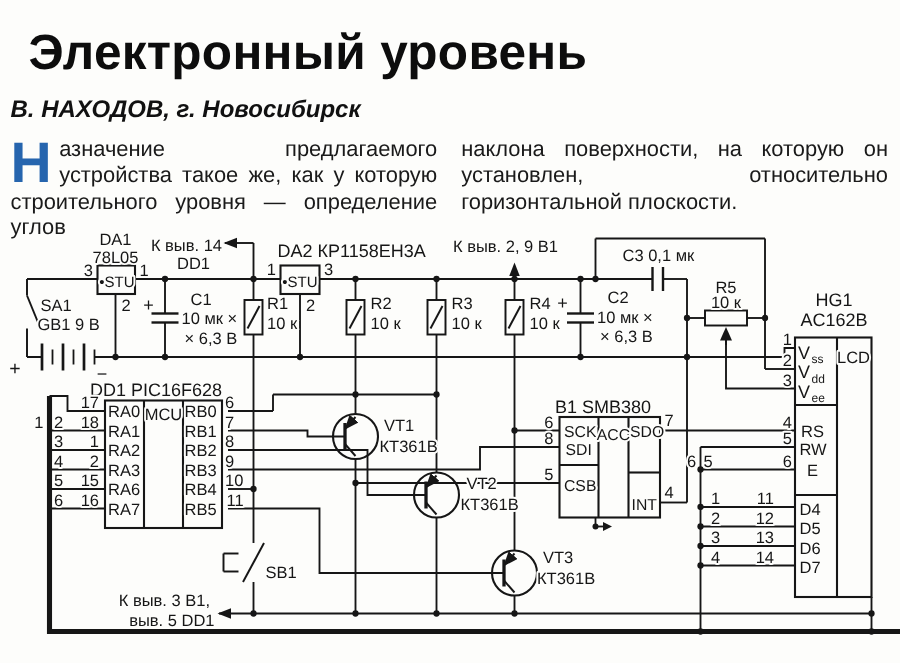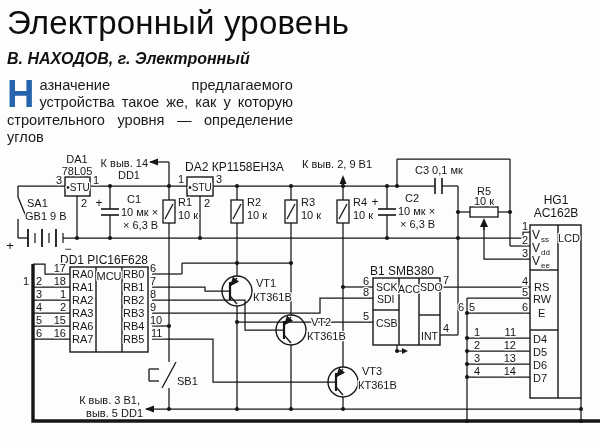--- a/index.html
+++ b/index.html
@@ -1,39 +1,42 @@
 <!DOCTYPE html>
 <html><head>
 <meta charset="utf-8">
 <style>
   html,body{margin:0;padding:0;}
   body{background:#e8e8e4;}
   .page{position:relative;width:600px;height:442px;background:#fdfdfb;overflow:hidden;
         font-family:"Liberation Sans",sans-serif;color:#141414;}
   .head{padding:6px 8px 0 7px;}
-  h1{margin:0;font-size:33px;line-height:1.05;font-weight:400;letter-spacing:0.2px;color:#0d0d0d;}
+  h1{margin:12px;font-size:33px;line-height:1.05;font-weight:700;letter-spacing:0.2px;color:#0d0d0d;}
   .author{margin-top:9px;font-size:16px;font-weight:bold;font-style:italic;color:#111;}
   .cols{display:flex;gap:16px;padding:9px 8px 0 7px;}
   .col{width:286px;font-size:14.6px;line-height:1.2;text-align:justify;color:#1a1a1a;}
   .dropcap{float:left;font-size:38px;line-height:0.78;font-weight:bold;margin:3px 5px 0 0;}
   svg text{font-family:"Liberation Sans",sans-serif;fill:#161616;
            paint-order:stroke;stroke:#fdfdfb;stroke-width:2.6px;stroke-linejoin:round;}
   .schematic{position:absolute;left:0;top:150px;}
 </style>
 </head>
 <body>
 
 <div class="page">
   <div class="head">
     <h1>Электронный уровень</h1>
-    <div class="author">В. НАХОДОВ, г. Электронный</div>
+    <div class="author">В. НАХОДОВ, г. Новосибирск</div>
   </div>
   <div class="cols">
     <div class="col">
       <span class="dropcap" style="color: rgb(38, 101, 174);">Н</span><span>азначение предлагаемого устройства такое же, как у которую строительного уровня — определение углов</span>
+    </div>
+    <div class="col">
+      <span>наклона поверхности, на которую он установлен, относительно горизонтальной плоскости.</span>
     </div>
   </div>
 
   <svg class="schematic" width="600" height="292" viewBox="0 150 600 292">
     <defs>
       <marker id="arr" markerWidth="9" markerHeight="8" refX="6.5" refY="3" orient="auto">
         <path d="M0,0 L7.5,3 L0,6 z" fill="#161616" stroke="none"></path>
       </marker>
       <g id="pnp">
         <circle r="15" fill="none" stroke="#161616" stroke-width="1.4"></circle>

